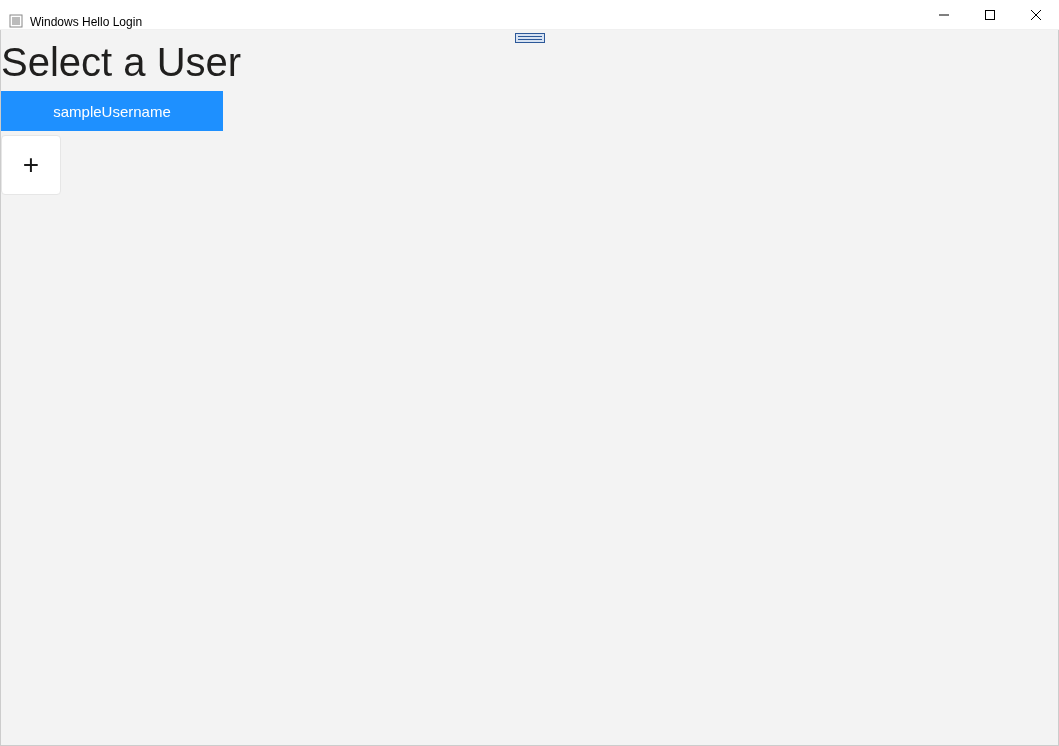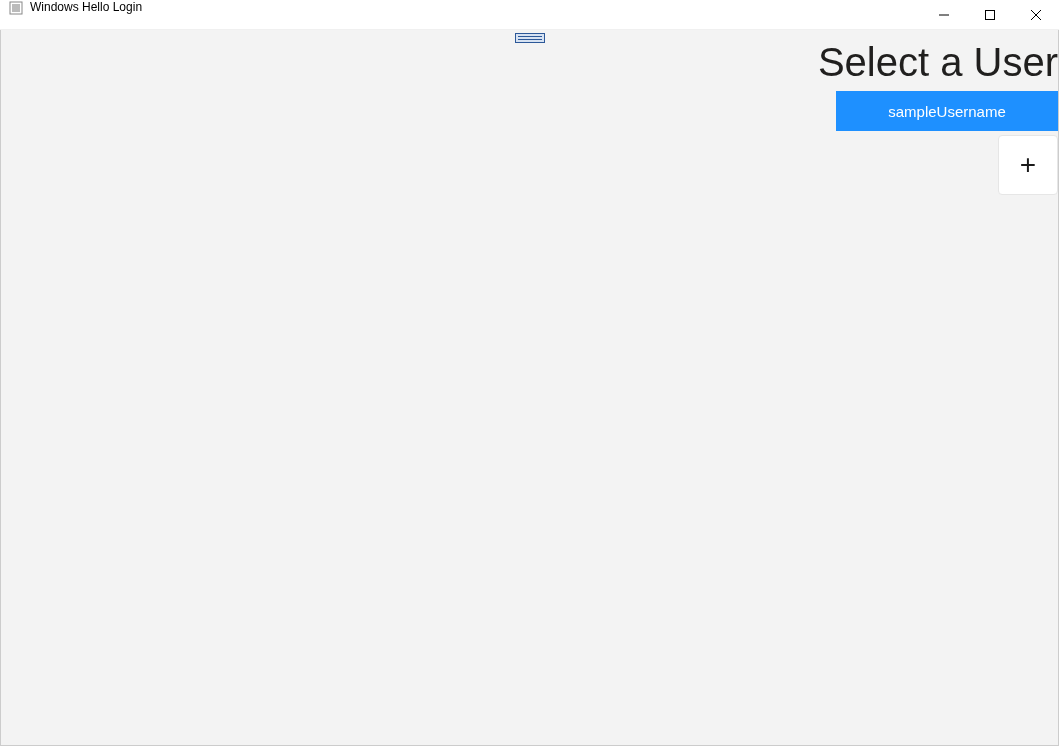--- a/index.html
+++ b/index.html
@@ -13,21 +13,21 @@
       width: 1059px;
       height: 746px;
       overflow: hidden;
       display: flex;
       flex-direction: column;
     }
     .titlebar {
       height: 30px;
       background: #ffffff;
       display: flex;
-      align-items: flex-start;
+      align-items: flex-end;
       border-bottom: 1px solid #f0f0f0;
       flex-shrink: 0;
     }
     .titlebar-icon {
       width: 16px;
       height: 16px;
       margin-left: 8px;
       margin-right: 6px;
       display: flex;
       align-items: center;
@@ -52,21 +52,21 @@
       color: #000000;
       cursor: default;
     }
     .client-area {
       flex: 1;
       background: #f3f3f3;
       border: 1px solid #cccccc;
       border-top: none;
       display: flex;
       flex-direction: column;
-      align-items: flex-end;
+      align-items: flex-start;
       position: relative;
     }
     .keyboard-icon {
       position: absolute;
       top: 3px;
       left: 50%;
       transform: translateX(-50%);
       width: 30px;
       height: 10px;
       border: 1px solid #2c5898;

